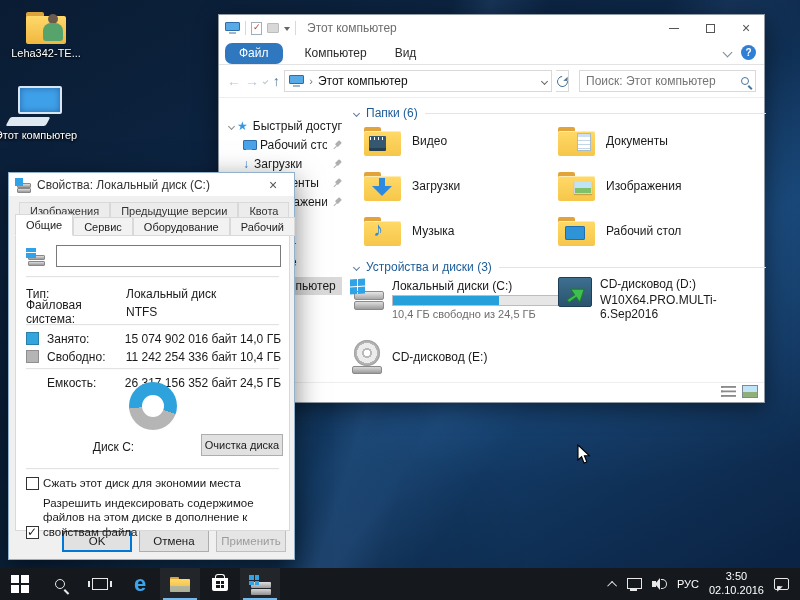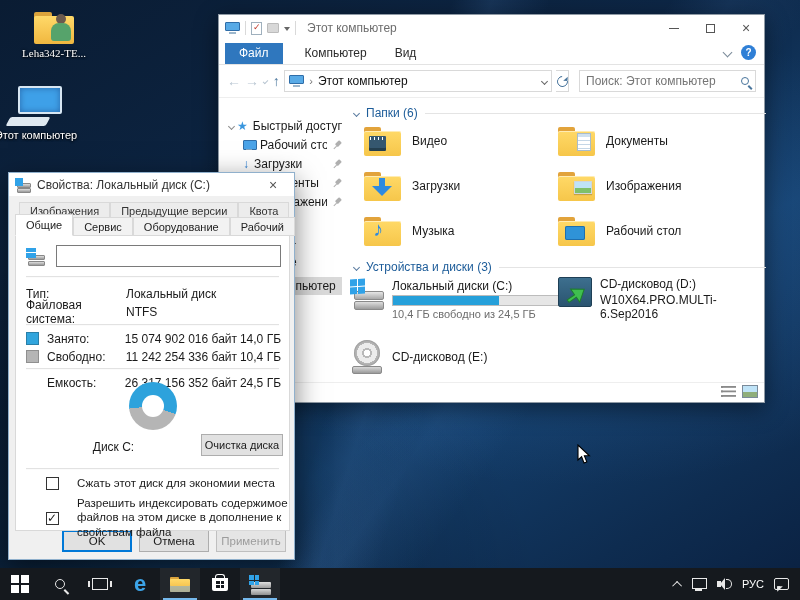--- a/index.html
+++ b/index.html
@@ -45,21 +45,21 @@
   .qat-folder { width:12px; height:10px; background:#d8d8d8; border:1px solid #bcbcbc; border-radius:1px; }
   .qat-drop { width:0; height:0; border-left:3.5px solid transparent; border-right:3.5px solid transparent; border-top:4px solid #666; margin-top:2px; }
   .win-title { margin-left:6px; color:#6d6d6d; font-size:12px; }
   .wincontrols { position:absolute; right:0; top:0; height:26px; display:flex; }
   .wc { width:36px; height:26px; display:flex; align-items:center; justify-content:center; color:#555; font-size:12px; }
   .wc .minbar { width:10px; height:1px; background:#555; }
   .wc .maxbox { width:9px; height:9px; border:1px solid #555; }
   .wc.close { font-size:14px; }
 
   .ribbonrow { position:relative; height:24px; display:flex; align-items:flex-end; padding-left:6px; border-bottom:1px solid #e3e3e3; background:#fff; }
-  .rtab { padding:3px 14px 4px; font-size:12px; color:#2b2b2b; }
+  .rtab { padding:3px 14px 4px; font-size:12px; color:#2b2b2b;border-radius:7px; }
   .rtab.file { background:#2f77be; color:#fff; margin-right:8px; }
   .ribbon-right { position:absolute; right:8px; bottom:4px; display:flex; align-items:center; gap:10px; }
   .chev { width:7px; height:7px; border-right:1.5px solid #7a8a99; border-bottom:1.5px solid #7a8a99; transform:rotate(45deg); }
   .help-circle { width:15px; height:15px; border-radius:50%; background:#2f7fd6; color:#fff; font-size:10px; font-weight:bold; display:flex; align-items:center; justify-content:center; }
 
   .addrrow { height:33px; display:flex; align-items:center; padding:0 8px; gap:4px; border-bottom:1px solid #eee; background:#fff; }
   .navarrow { color:#b9c6d2; font-size:14px; width:16px; text-align:center; }
   .navarrow.up { color:#49759c; }
   .addr-chev-sm { width:5px; height:5px; border-right:1.2px solid #b9c6d2; border-bottom:1.2px solid #b9c6d2; transform:rotate(45deg); margin:0 1px; }
   .addrbox { flex:0 0 268px; height:22px; border:1px solid #d9d9d9; background:#fff; display:flex; align-items:center; padding:0 4px; gap:5px; }
@@ -179,21 +179,21 @@
   .sw.free { background:#b5b5b5; border-color:#8f8f8f; }
   .sw.none { visibility:hidden; }
   .dlabel { width:72px; }
   .dbytes { width:118px; text-align:right; }
   .dsize  { flex:1; text-align:right; }
   .donut { position:absolute; left:50%; margin-left:-24px; top:146px; width:48px; height:48px; border-radius:50%; }
   .donut::after { content:""; position:absolute; left:13px; top:13px; width:22px; height:22px; border-radius:50%; background:#fff; }
   .caprow { top:198px; height:24px; }
   .donut-label { position:absolute; left:0; right:80px; text-align:center; top:6px; font-size:12px; }
   .cleanup { position:absolute; right:8px; top:0; width:82px; height:22px; background:#e1e1e1; border:1px solid #adadad; font-size:11px; font-family:inherit; color:#1a1a1a; }
-  .cbrow { display:flex; gap:18px; padding:0 10px; font-size:11.5px; line-height:1.25; align-items:center;margin-left:20px; }
+  .cbrow { display:flex; gap:4px; padding:0 10px; font-size:11.5px; line-height:1.25; align-items:flex-end; }
   .cbox { width:13px; height:13px; border:1px solid #333; background:#fff; flex:0 0 auto; position:relative; margin-top:1px; }
   .cbox.checked::after { content:"✓"; position:absolute; left:0px; top:-2px; font-size:12px; font-weight:bold; color:#1a1a1a; }
   .dbuttons { position:absolute; right:8px; bottom:7px; display:flex; gap:7px; }
   .dbtn { width:70px; height:22px; background:#e1e1e1; border:1px solid #adadad; font-size:11.5px; font-family:inherit; color:#1a1a1a; }
   .dbtn.ok { border:1px solid #0078d7; box-shadow:inset 0 0 0 1px #0078d7; }
   .dbtn.disabled { color:#9c9c9c; background:#e5e5e5; border-color:#bfbfbf; }
 
   
   .taskbar { position:absolute; left:0; right:0; bottom:0; height:32px; background:#15191e; display:flex; align-items:stretch; z-index:10; }
   .tbtn { width:40px; display:flex; align-items:center; justify-content:center; position:relative; }
@@ -234,21 +234,21 @@
   .tbubble { position:relative; width:15px; height:12px; border:1.4px solid #e8e8e8; border-radius:2px; }
   .tbubble::after { content:""; position:absolute; left:1px; bottom:-4px; border:4px solid transparent; border-top-color:#e8e8e8; border-left-color:#e8e8e8; width:0; height:0; transform:scale(.7); }
 
   .cursor { position:absolute; left:577px; top:444px; z-index:50; pointer-events:none; }
 </style>
 </head>
 <body>
 
 <div class="desktop">
 
-  <div class="dicon" style="left:12px; top:12px;font-family:Liberation Serif, serif;">
+  <div class="dicon" style="left:4px; top:12px;">
     <div class="userfolder">
       <div class="back"></div>
         <div class="front"></div>
       <div class="person">
           <div class="head"></div>
           <div class="bodyy"></div>
         </div>
     </div>
     <div class="dicon-label">Leha342-TE...</div>
   </div>
@@ -632,20 +632,26 @@
       <div class="trayit">
           <span class="tnet"></span>
         </div>
       <div class="trayit">
           <span class="tvol">
             <span class="wv"></span>
           </span>
         </div>
       <div class="trayit tlang">РУС</div>
       <div class="trayit">
+        <div class="tclock">
+          <div>3:50</div>
+          <div>02.10.2016</div>
+        </div>
+      </div>
+      <div class="trayit">
           <span class="tbubble"></span>
         </div>
     </div>
   </div>
 
   <svg class="cursor" width="15" height="21" viewBox="0 0 15 21">
     <path d="M1 1 L1 16 L4.6 12.8 L7 19 L9.8 17.9 L7.4 11.8 L12.4 11.8 Z" fill="#fff" stroke="#000" stroke-width="1.1"></path>
   </svg>
 </div>
 

